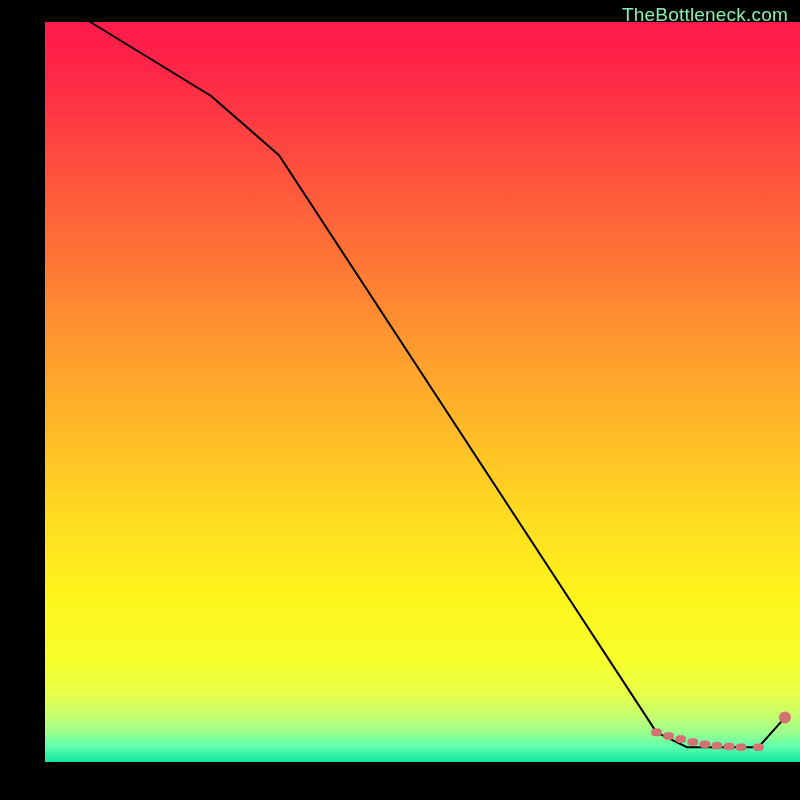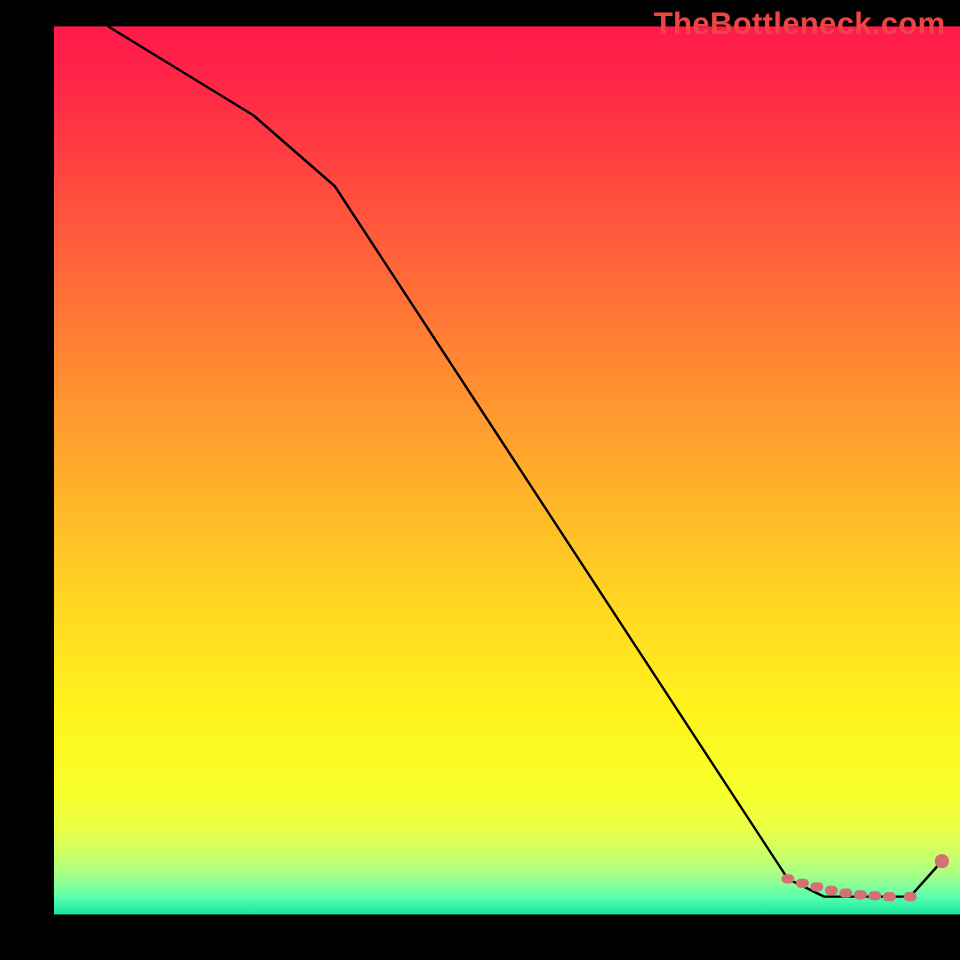--- a/index.html
+++ b/index.html
@@ -15,23 +15,23 @@
     position: absolute;
     top: 0;
     left: 0;
     width: 800px;
     height: 800px;
   }
   .watermark {
     position: absolute;
     top: 4px;
     right: 12px;
-    color: #ef4444;
-    font-size: 26px;
-    font-weight: 700;
+    color: #86efac;
+    font-size: 19px;
+    font-weight: 400;
     letter-spacing: 0.2px;
   }
   svg {
     display: block;
   }
 </style>
 </head>
 <body>
 
 <div class="chart-container">

